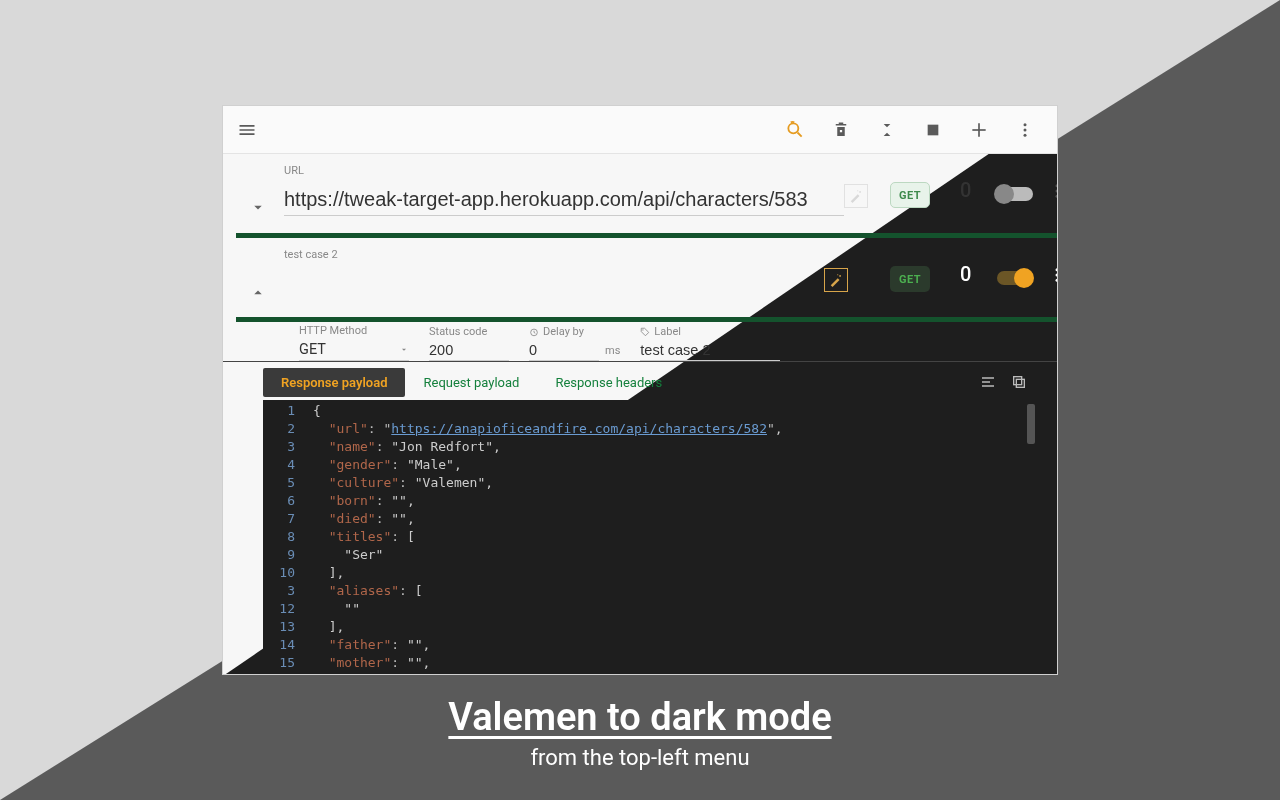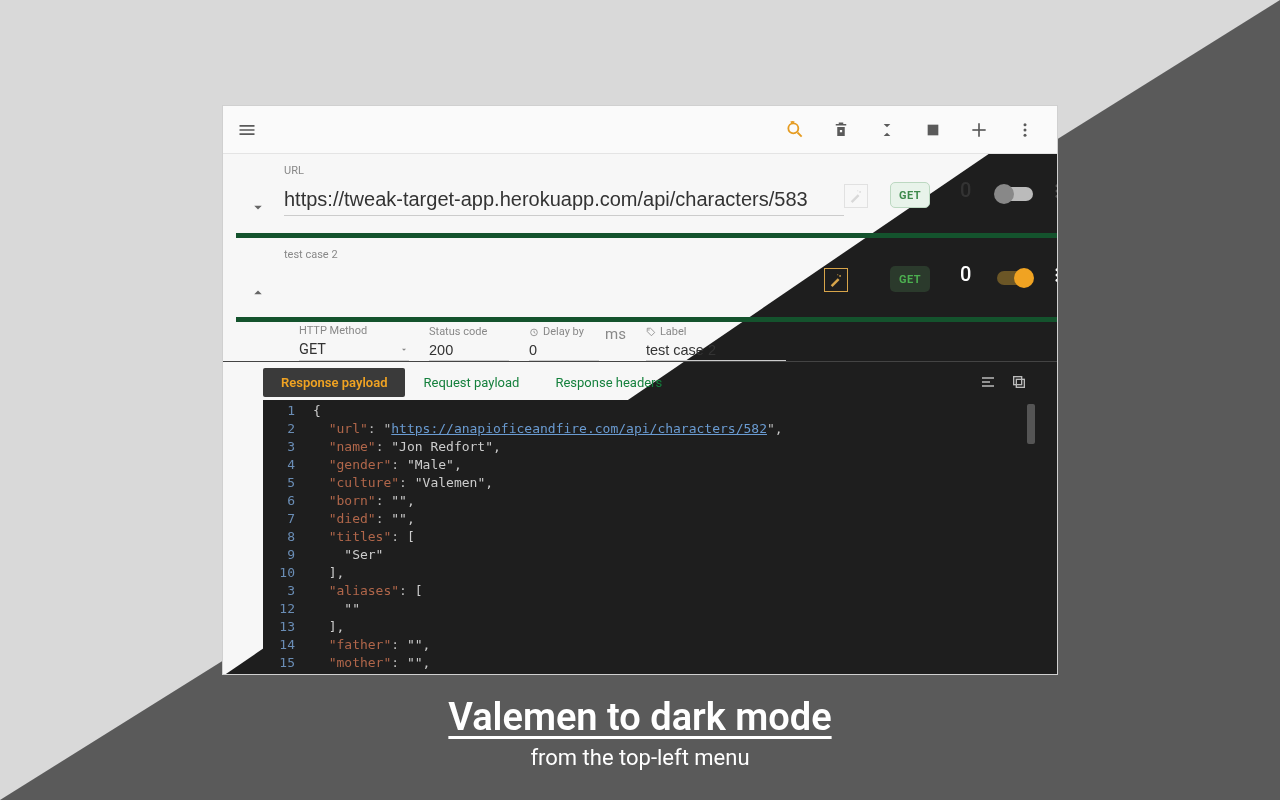--- a/index.html
+++ b/index.html
@@ -63,21 +63,21 @@
   
   .details { position:absolute; top:216px; left:0; right:0; height:40px; display:flex; gap:20px; padding-left:76px; align-items:flex-end; border-bottom:1px solid #444; }
   .dfield { display:flex; flex-direction:column; }
   .dlabel { font-size:11px; color:#888; margin-bottom:2px; display:flex; align-items:center; gap:4px;}
   .dval { font-size:14.5px; color:#333; border:none; border-bottom:1px solid #ccc; background:transparent; padding:2px 0; outline:none; }
   .f-method { width:110px; }
   .f-status { width:80px; }
   .f-delay  { width:70px; }
   .f-label  { width:140px; }
   .f-method .dval { display:flex; align-items:center; justify-content:space-between; }
-  .ms { font-size:15px; color:#888; margin-left:-14px; margin-bottom:18px;}
+  .ms { font-size:11px; color:#888; margin-left:-14px; margin-bottom:4px;}
 
   
   .tabs { position:absolute; top:260px; left:40px; right:30px; height:32px; display:flex; align-items:center; }
   .tab { padding:7px 18px; font-size:13px; color:#15803d; cursor:pointer; }
   .tab.active { background:#3a3a3a; color:#f0a322; font-weight:600; border-radius:2px;}
   .tab-actions { margin-left:auto; display:flex; gap:14px; color:#bbb; }
 
   
   .code-area { position:absolute; top:294px; left:40px; right:20px; bottom:0; background:#1e1e1e; font-family: ui-monospace, SFMono-Regular, Menlo, Monaco, Consolas, monospace; font-size:13px; line-height:18px; overflow:hidden;}
   .code-scrollbar { position:absolute; right:0; top:0; bottom:0; width:12px; background:#1e1e1e;}

